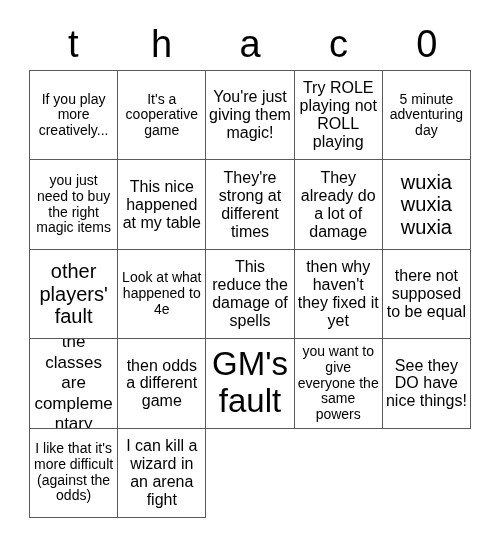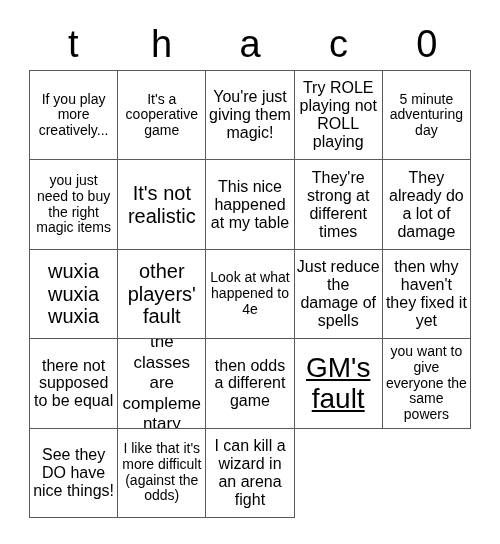--- a/index.html
+++ b/index.html
@@ -73,21 +73,21 @@
     line-height: 1.12;
     word-wrap: break-word;
     hyphens: none;
   }
   
   .fs-xs .txt { font-size: 17px; line-height: 1.2; }
   .fs-s  .txt { font-size: 14px; }
   .fs-m  .txt { font-size: 16px; }
   .fs-l  .txt { font-size: 20px; }
   .fs-xl .txt { font-size: 25px; }
-  .fs-xxl .txt { font-size: 28px; text-decoration: underline; }
+  .fs-xxl .txt { font-size: 33px; }
 </style>
 </head>
 <body>
 
 <div id="card">
 
   <div id="header-row">
     <div class="header-letter">t</div>
     <div class="header-letter">h</div>
     <div class="header-letter">a</div>
@@ -108,23 +108,20 @@
     <div class="cell fs-m">
         <span class="txt">Try ROLE playing not ROLL playing</span>
       </div>
     <div class="cell fs-s">
         <span class="txt">5 minute adventuring day</span>
       </div>
 
     <div class="cell fs-s">
         <span class="txt">you just need to buy the right magic items</span>
       </div>
-    <div class="cell fs-l">
-        <span class="txt">It's not realistic</span>
-      </div>
     <div class="cell fs-m">
         <span class="txt">This nice happened at my table</span>
       </div>
     <div class="cell fs-m">
         <span class="txt">They're strong at different times</span>
       </div>
     <div class="cell fs-m">
         <span class="txt">They already do a lot of damage</span>
       </div>
 
@@ -132,21 +129,21 @@
         <span class="txt">wuxia wuxia wuxia</span>
       </div>
     <div class="cell fs-l">
         <span class="txt">other players' fault</span>
       </div>
     <div class="cell fs-s">
         <span class="txt">Look at what happened to 4e</span>
       </div>
 
     <div class="cell fs-m">
-        <span class="txt">Just reduce the damage of spells</span>
+        <span class="txt">This reduce the damage of spells</span>
       </div>
     <div class="cell fs-m">
         <span class="txt">then why haven't they fixed it yet</span>
       </div>
     <div class="cell fs-m">
         <span class="txt">there not supposed to be equal</span>
       </div>
     <div class="cell fs-xs">
         <span class="txt">the classes are complementary</span>
       </div>

